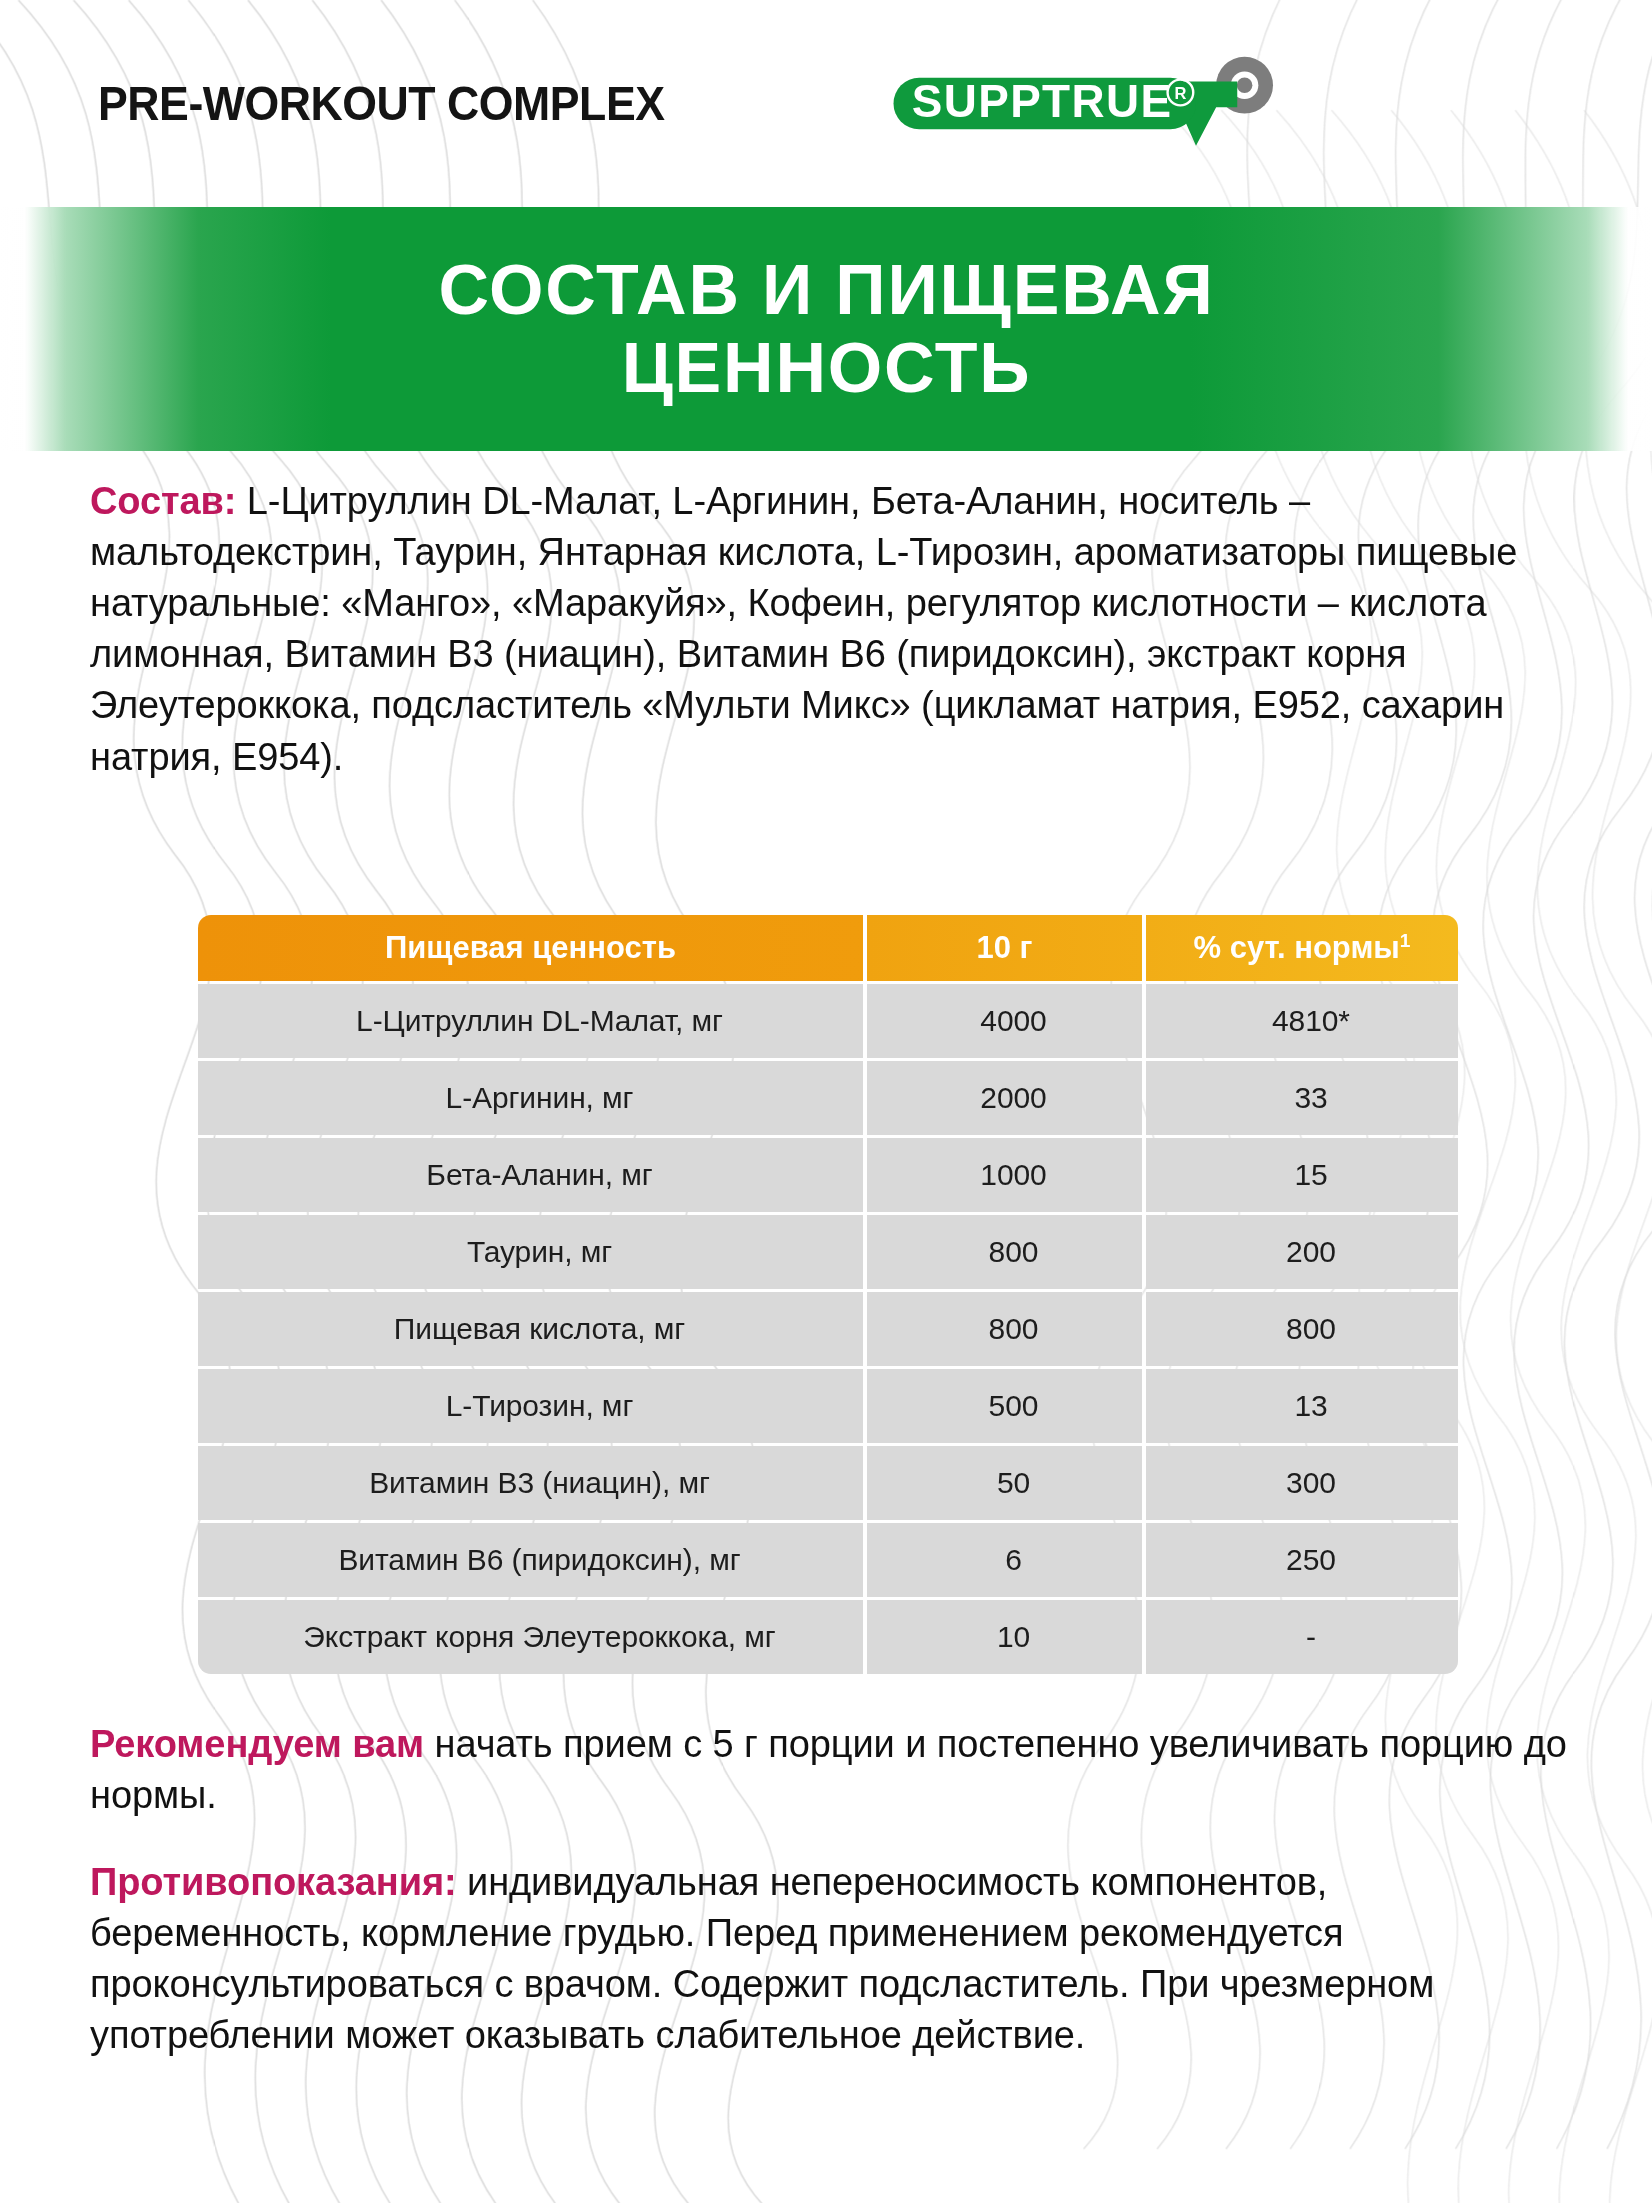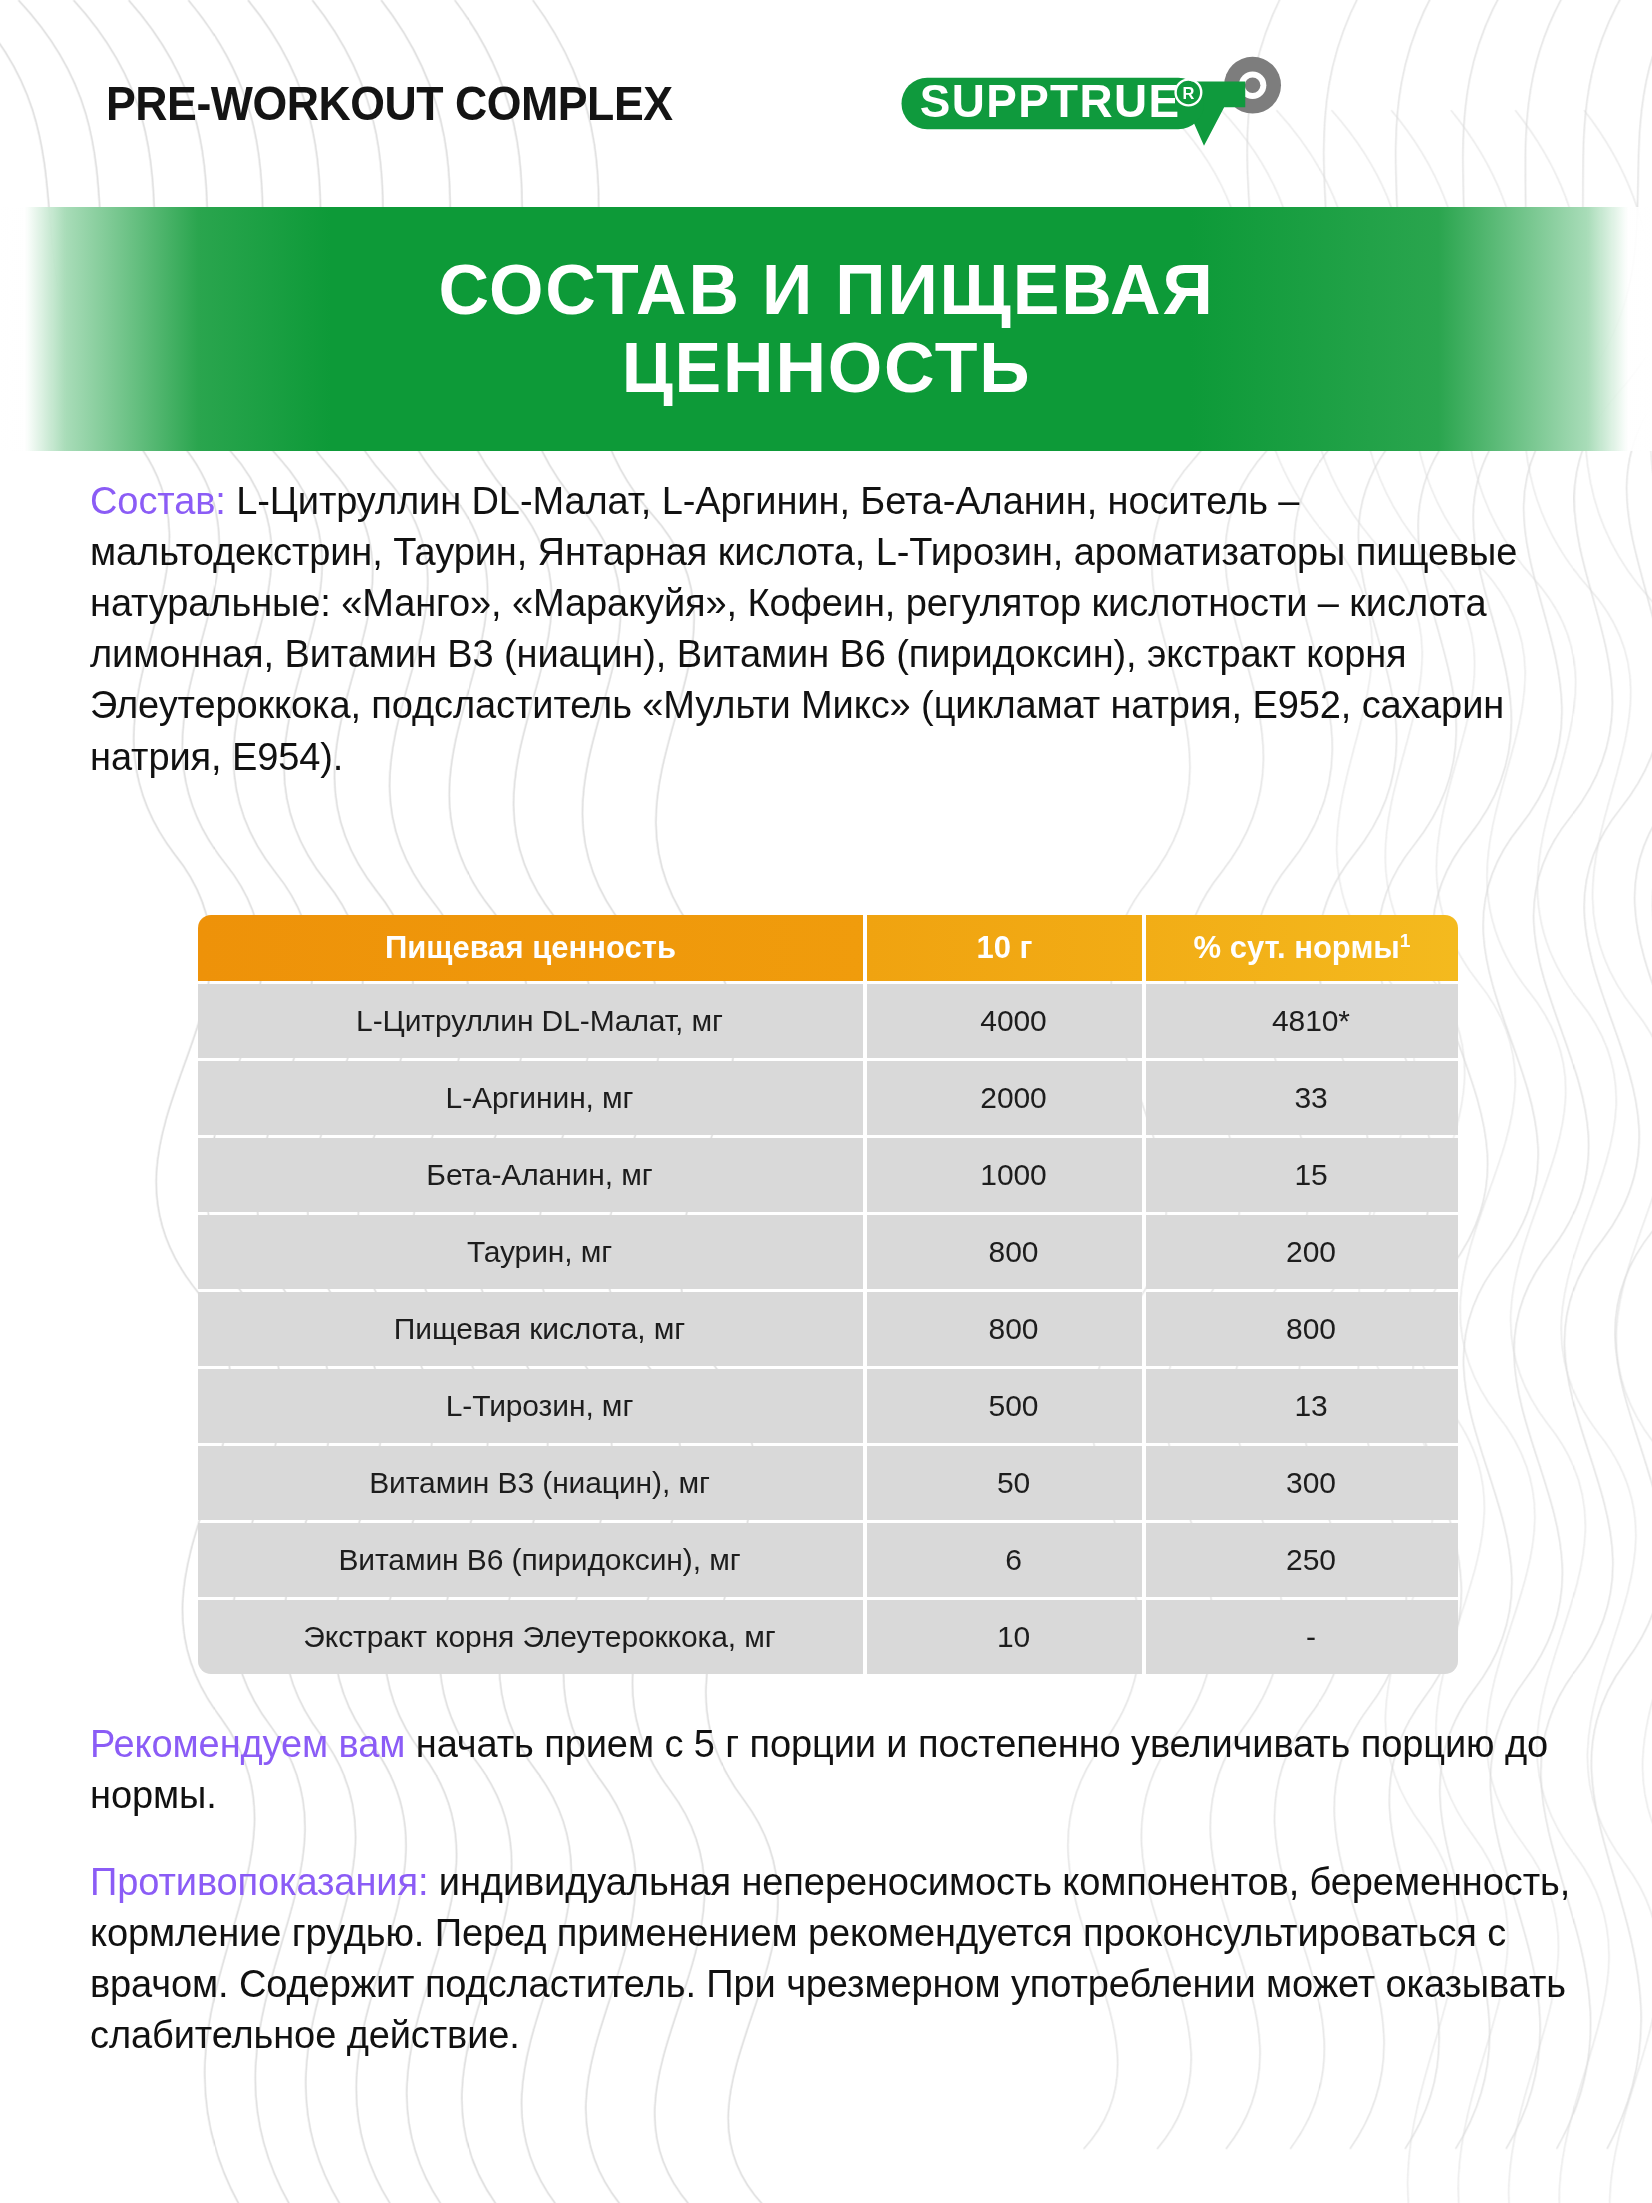--- a/index.html
+++ b/index.html
@@ -32,21 +32,21 @@
     position: relative;
     z-index: 2;
     width: 1653px;
     height: 2204px;
   }
 
   
   .topbar {
     position: absolute;
     top: 53px;
-    left: 16px;
+    left: 8px;
     width: 1358px;
     height: 101px;
     display: flex;
     align-items: center;
     justify-content: space-between;
     padding: 0 87px 0 90px;
     text-align: right;
   }
 
   .product-kicker {
@@ -108,22 +108,22 @@
     width: 1488px;
   }
 
   .para {
     font-size: 38px;
     line-height: 1.345;
     color: #111111;
     letter-spacing: -0.1px;
   }
   .lead {
-    color: #8b5cf6;
-    font-weight: normal;
+    color: #be185d;
+    font-weight: bold;
   }
 
   #composition-block { top: 476px; }
   #recommend-block   { top: 1719px; }
   #warning-block     { top: 1857px; }
 
   
   .table-wrap {
     position: absolute;
     top: 912px;

